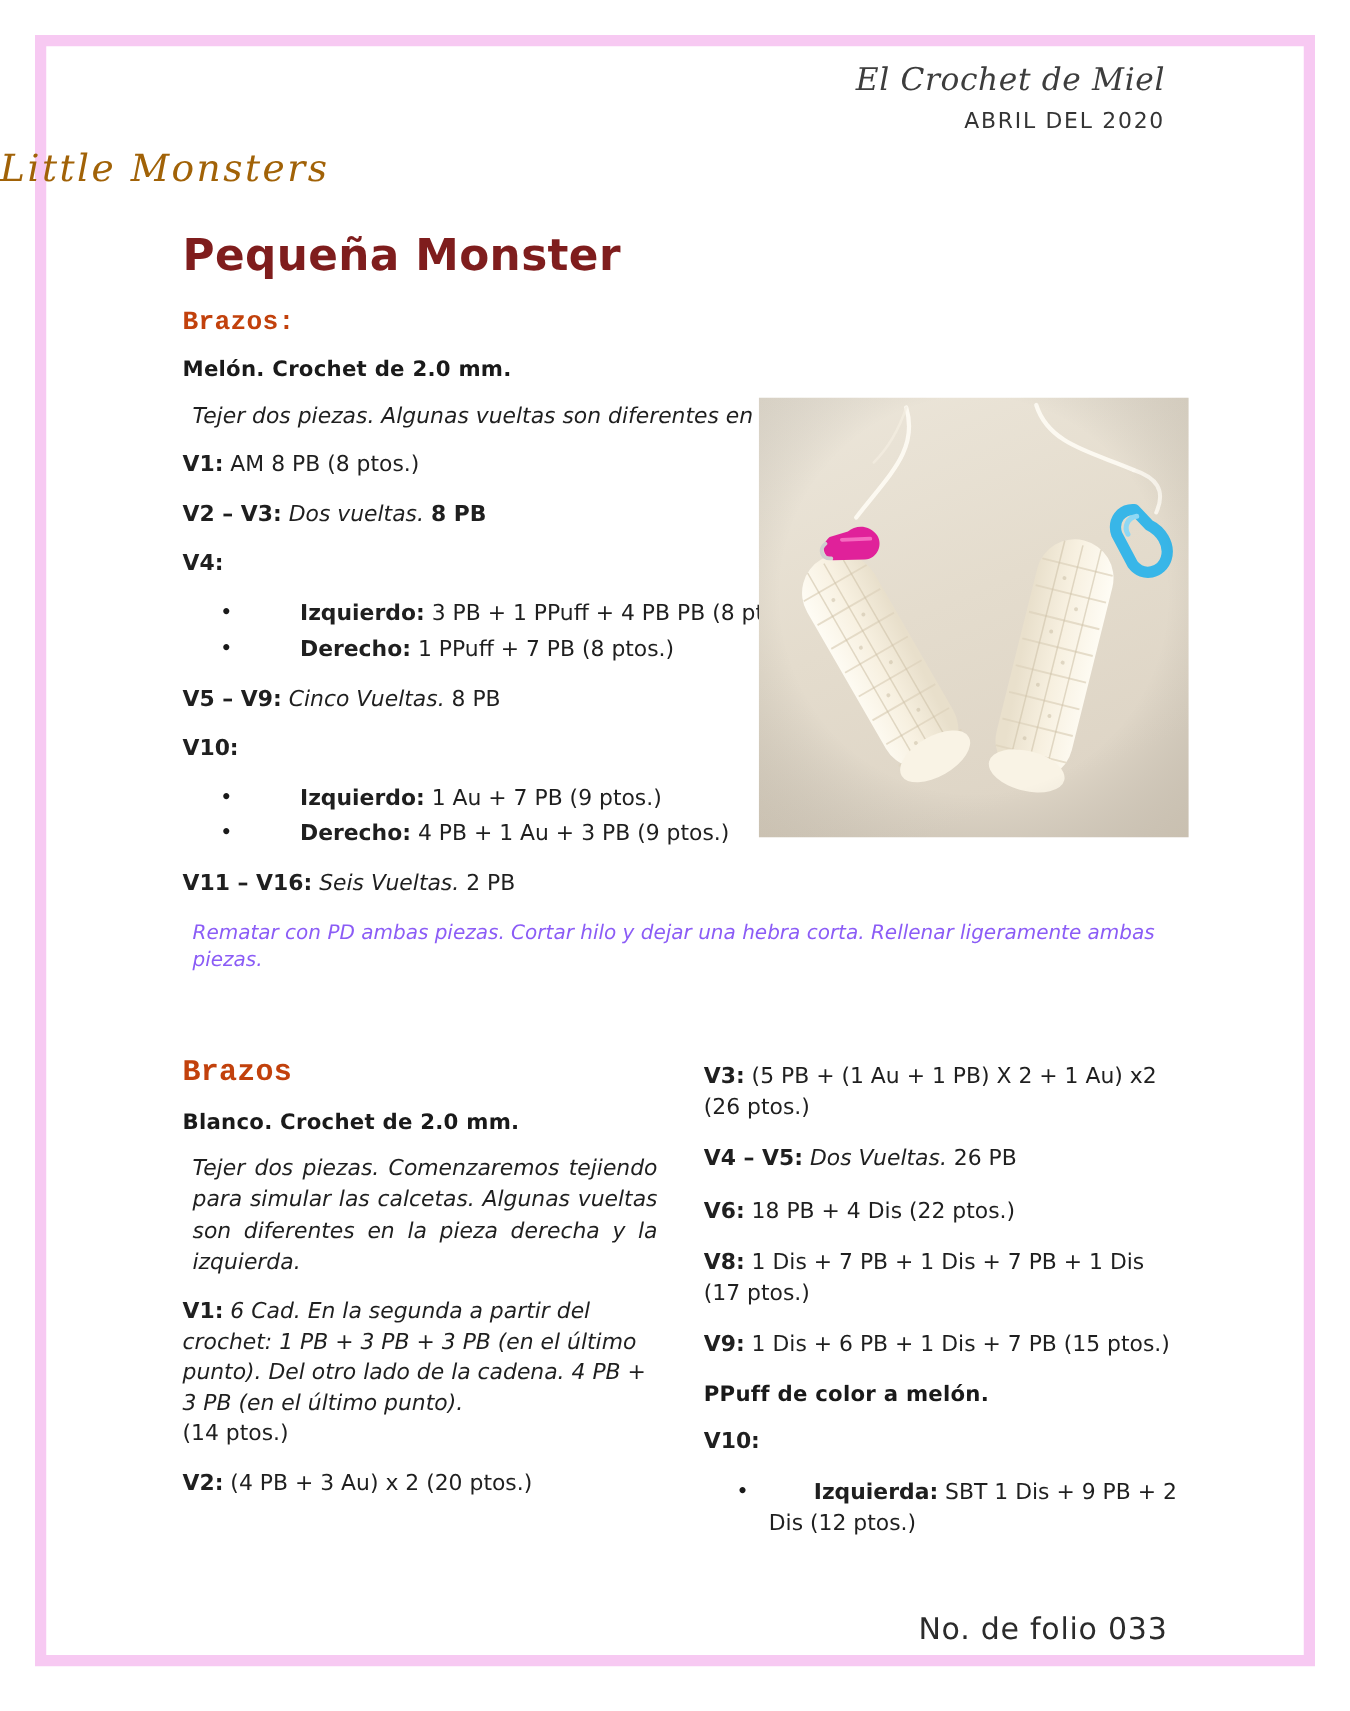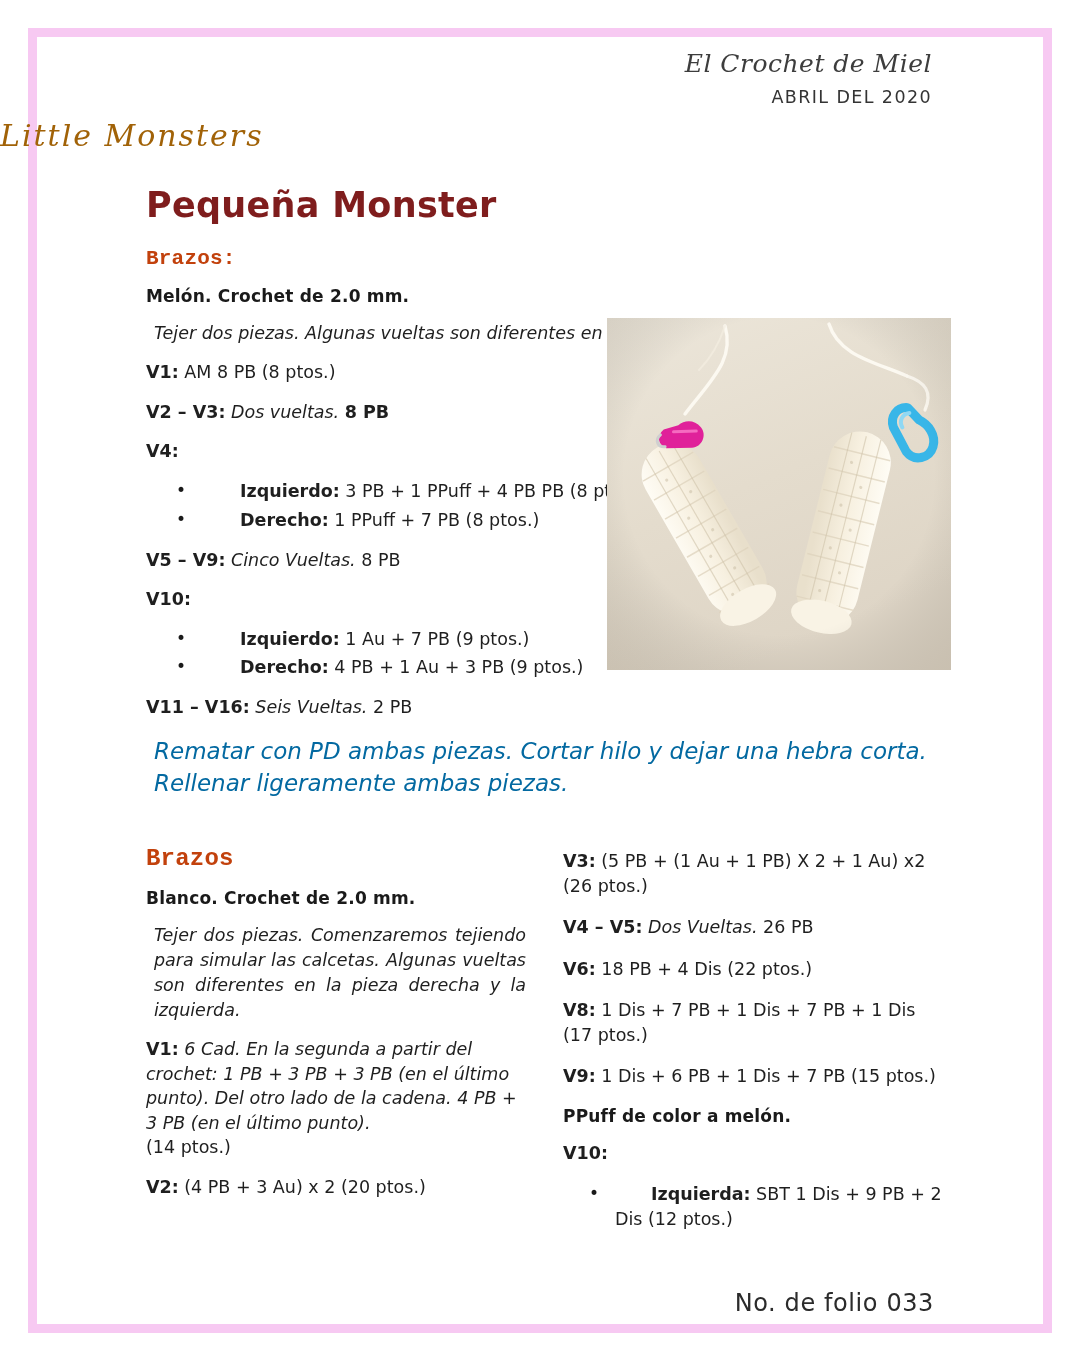--- a/index.html
+++ b/index.html
@@ -130,22 +130,22 @@
     position: absolute;
     left: -26px;
     top: -1px;
     font-size: 17px;
     color: #1a1a1a;
   }
   ul.sublist li b { font-weight: bold; margin-left: 36px; }
 
   .closing {
     font-style: italic;
-    font-size: 23px;
-    color: #0369a1;
+    font-size: 16px;
+    color: #8b5cf6;
     line-height: 1.4;
     margin: 6px 0 0 0;
     padding-left: 8px;
   }
 
   
   .photo-wrap {
     position: absolute;
     left: 607px; top: 318px;
     width: 344px; height: 352px;

